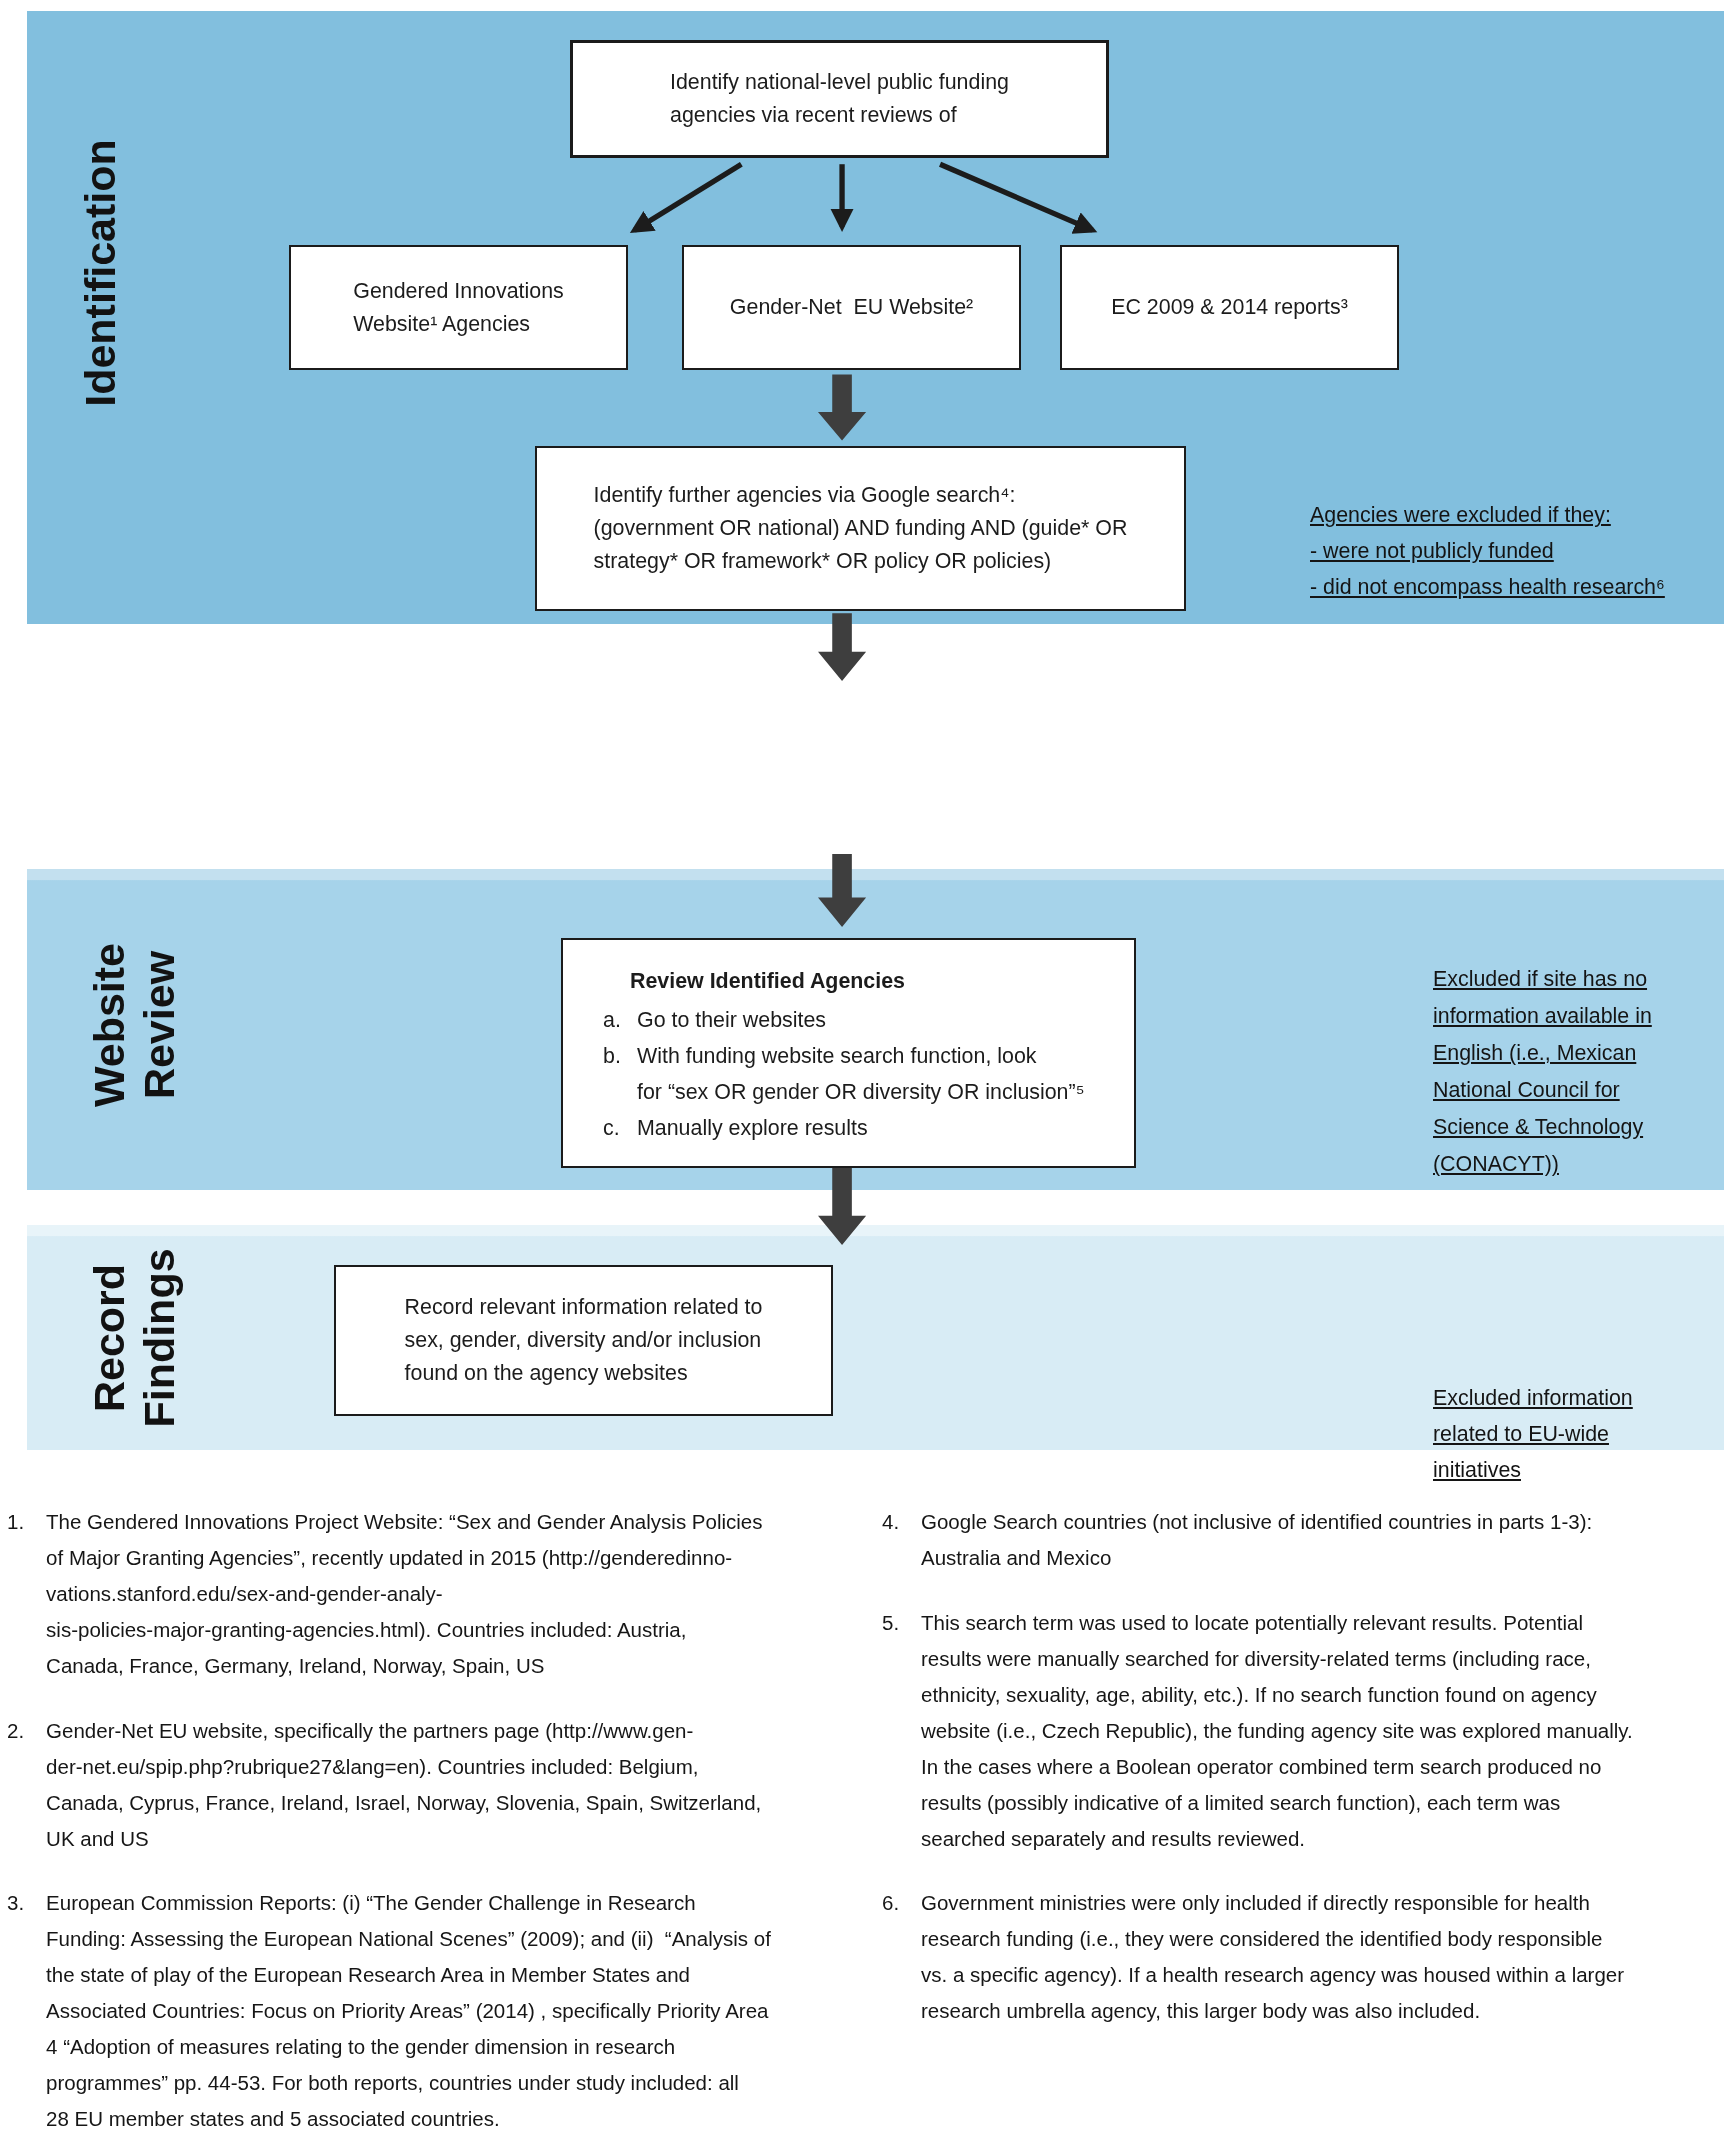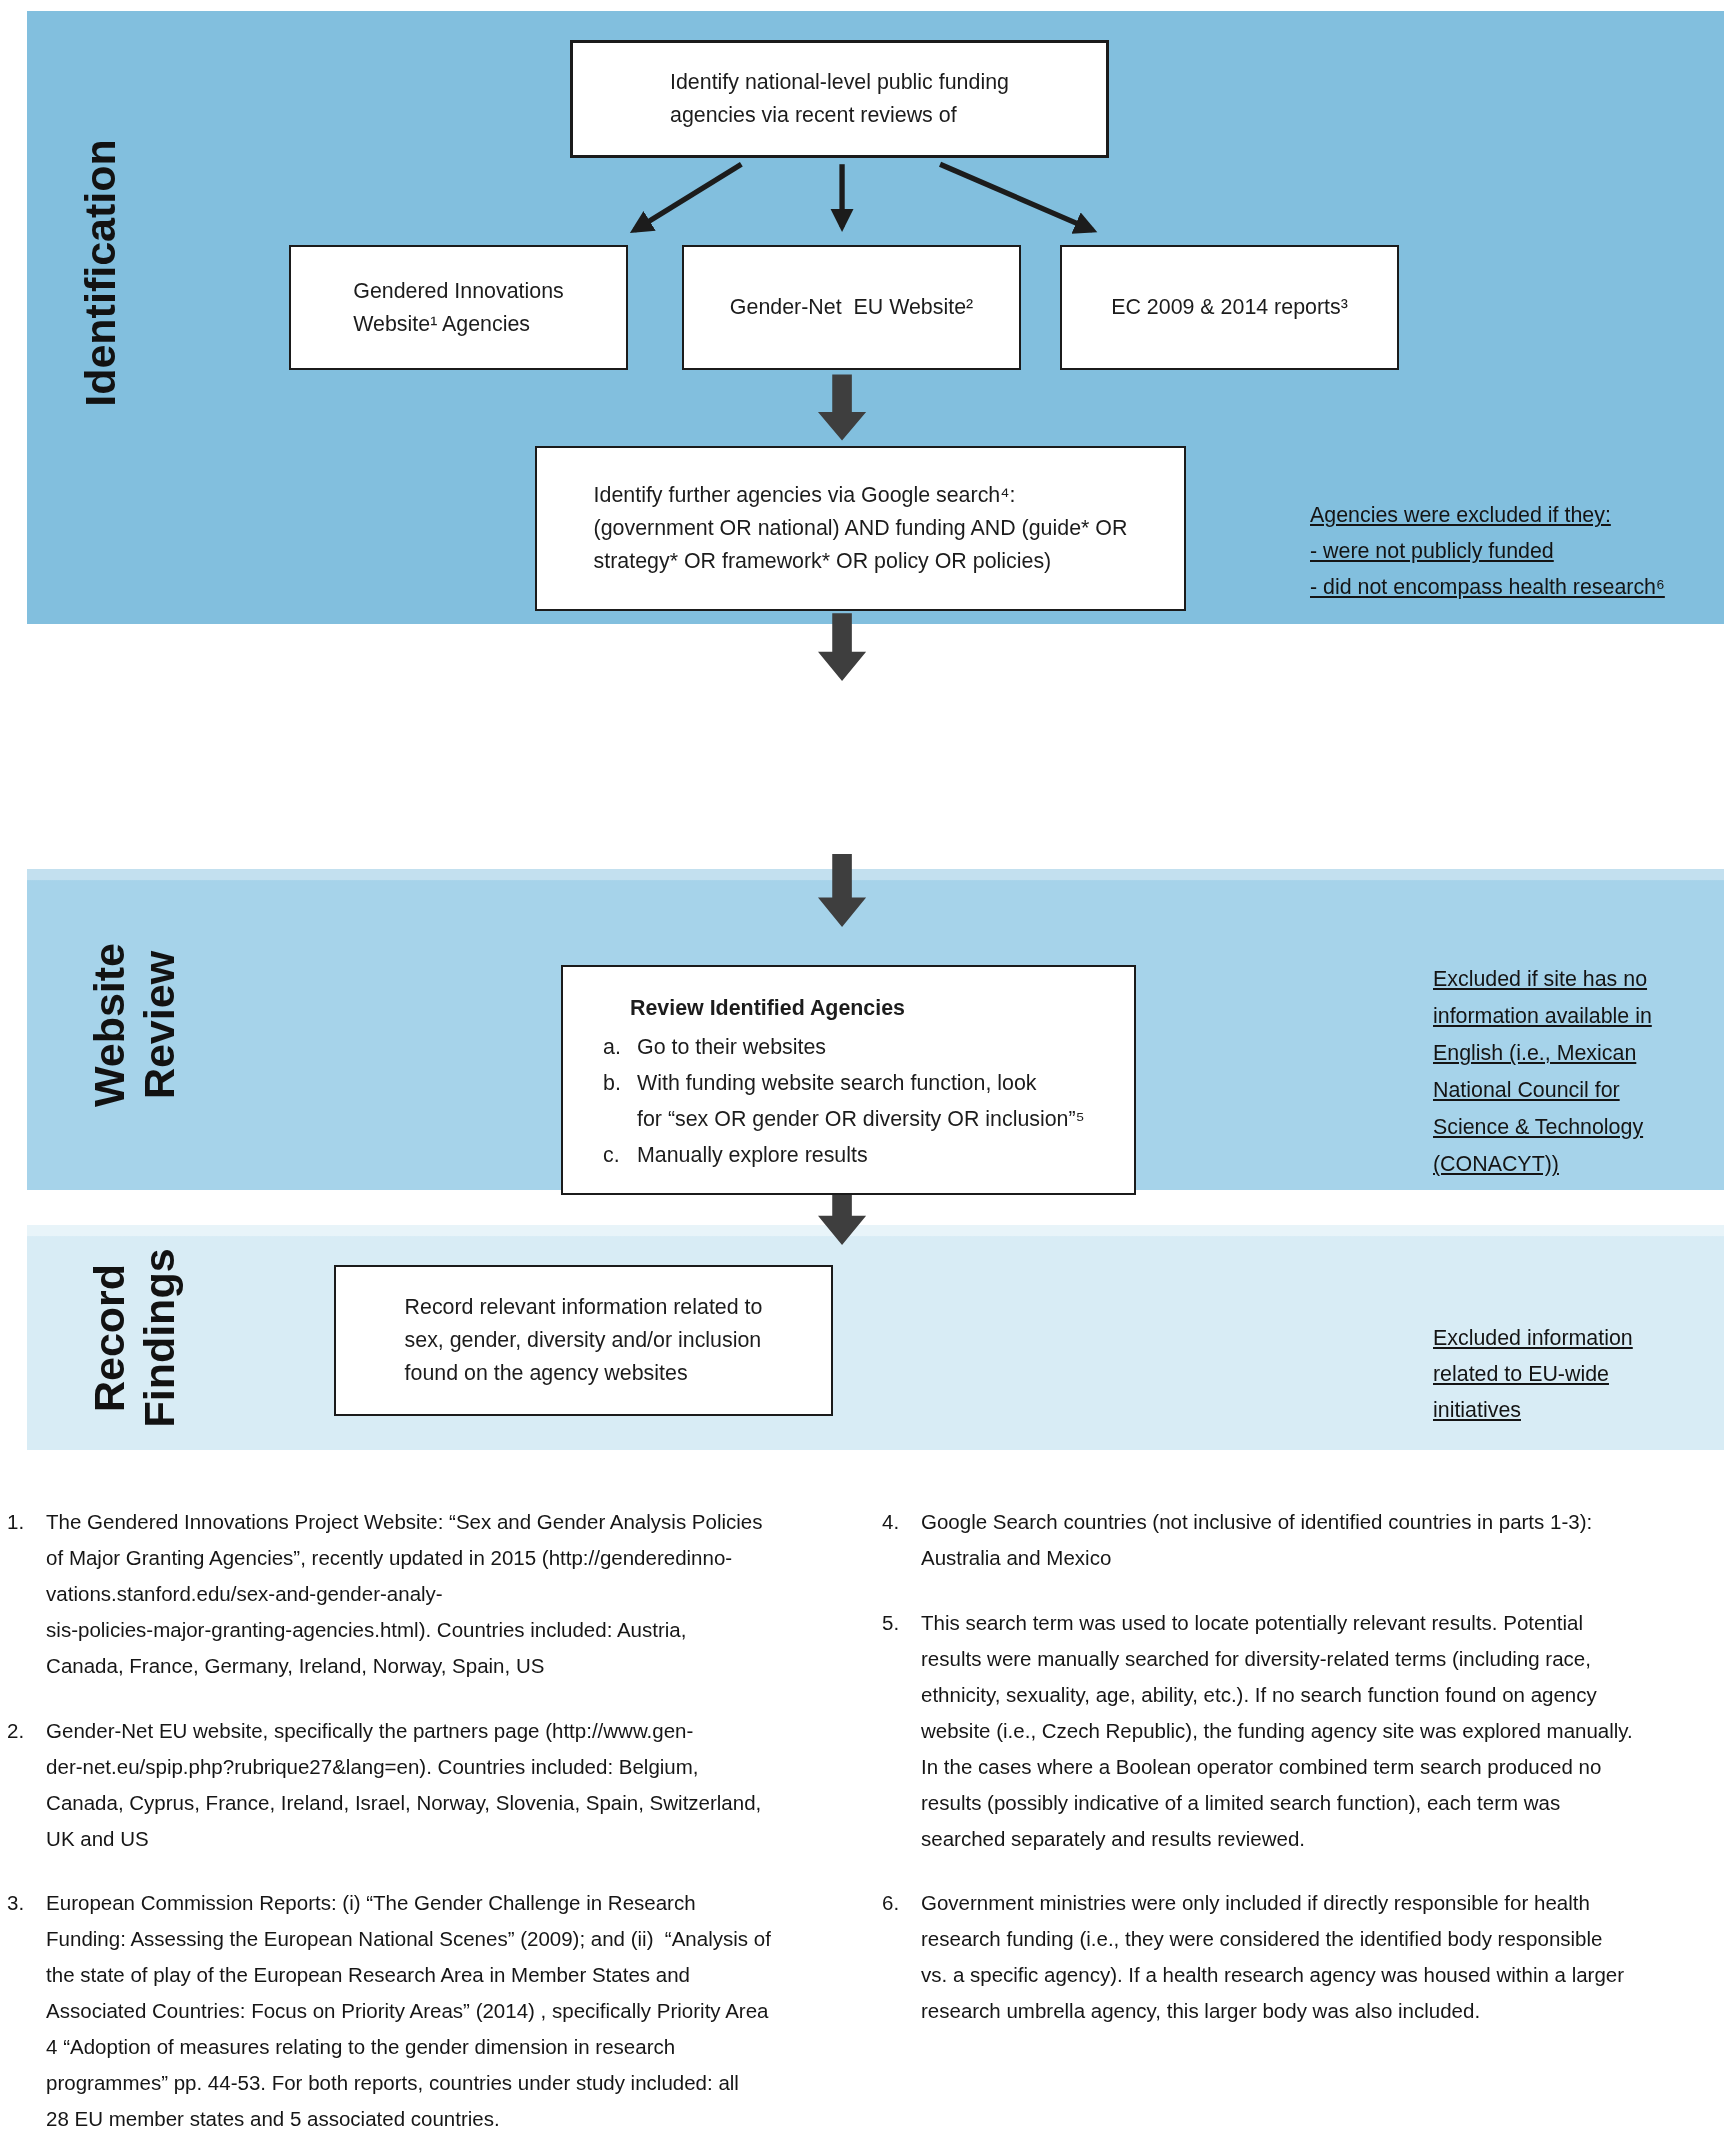--- a/index.html
+++ b/index.html
@@ -39,36 +39,36 @@
   #src-3      { left:1060px; top:245px; width:339px; height:125px; }
   #google-box { left:535px;  top:446px; width:651px; height:165px; }
 
   #decision-box {
     left:503px; top:686px; width:713px; height:166px;
     border-radius:55px; border-width:3.6px; border-color:#222;
     background: var(--decision-fill,#faf7d8); line-height:34px;
   }
 
   #review-box {
-    left:561px; top:965px; width:575px; height:230px;
+    left:561px; top:938px; width:575px; height:230px;
     display:block; text-align:left; white-space:normal;
     padding:21.4px 7.1px 0 40px;
   }
   .review-title { font-weight:bold; margin-left:27px; font-size:21.4px; line-height:41px; }
   .review-item  { display:flex; font-size:21.4px; line-height:36px; }
   .ri-marker    { flex:0 0 34px; }
   .ri-text      { white-space:pre; }
 
   #record-box-a { left:334px; top:1265px; width:499px; height:151px; }
   #record-box-b { left:878px; top:1265px; width:499px; height:151px; }
 
   .note { position:absolute; font-size:21.4px; line-height:36px; white-space:pre; color:#141414;text-decoration:underline; }
   #note-identification { left:1310px; top:497px; }
   #note-review         { left:1433px; top:961px; line-height:37px; }
-  #note-record         { left:1433px; top:1320px; }
+  #note-record         { left:1433px; top:1380px; }
 
   .fn-col { position:absolute; top:1504px; }
   #fn-left  { left:7.1px; }
   #fn-right { left:882px; }
   .fn { display:flex; font-size:20.5px; line-height:36px; margin-bottom:28.5px; color:#161616; }
   .fn-num  { flex:0 0 39px; }
   .fn-text { white-space:pre; }
 </style>
 </head>
 <body>

